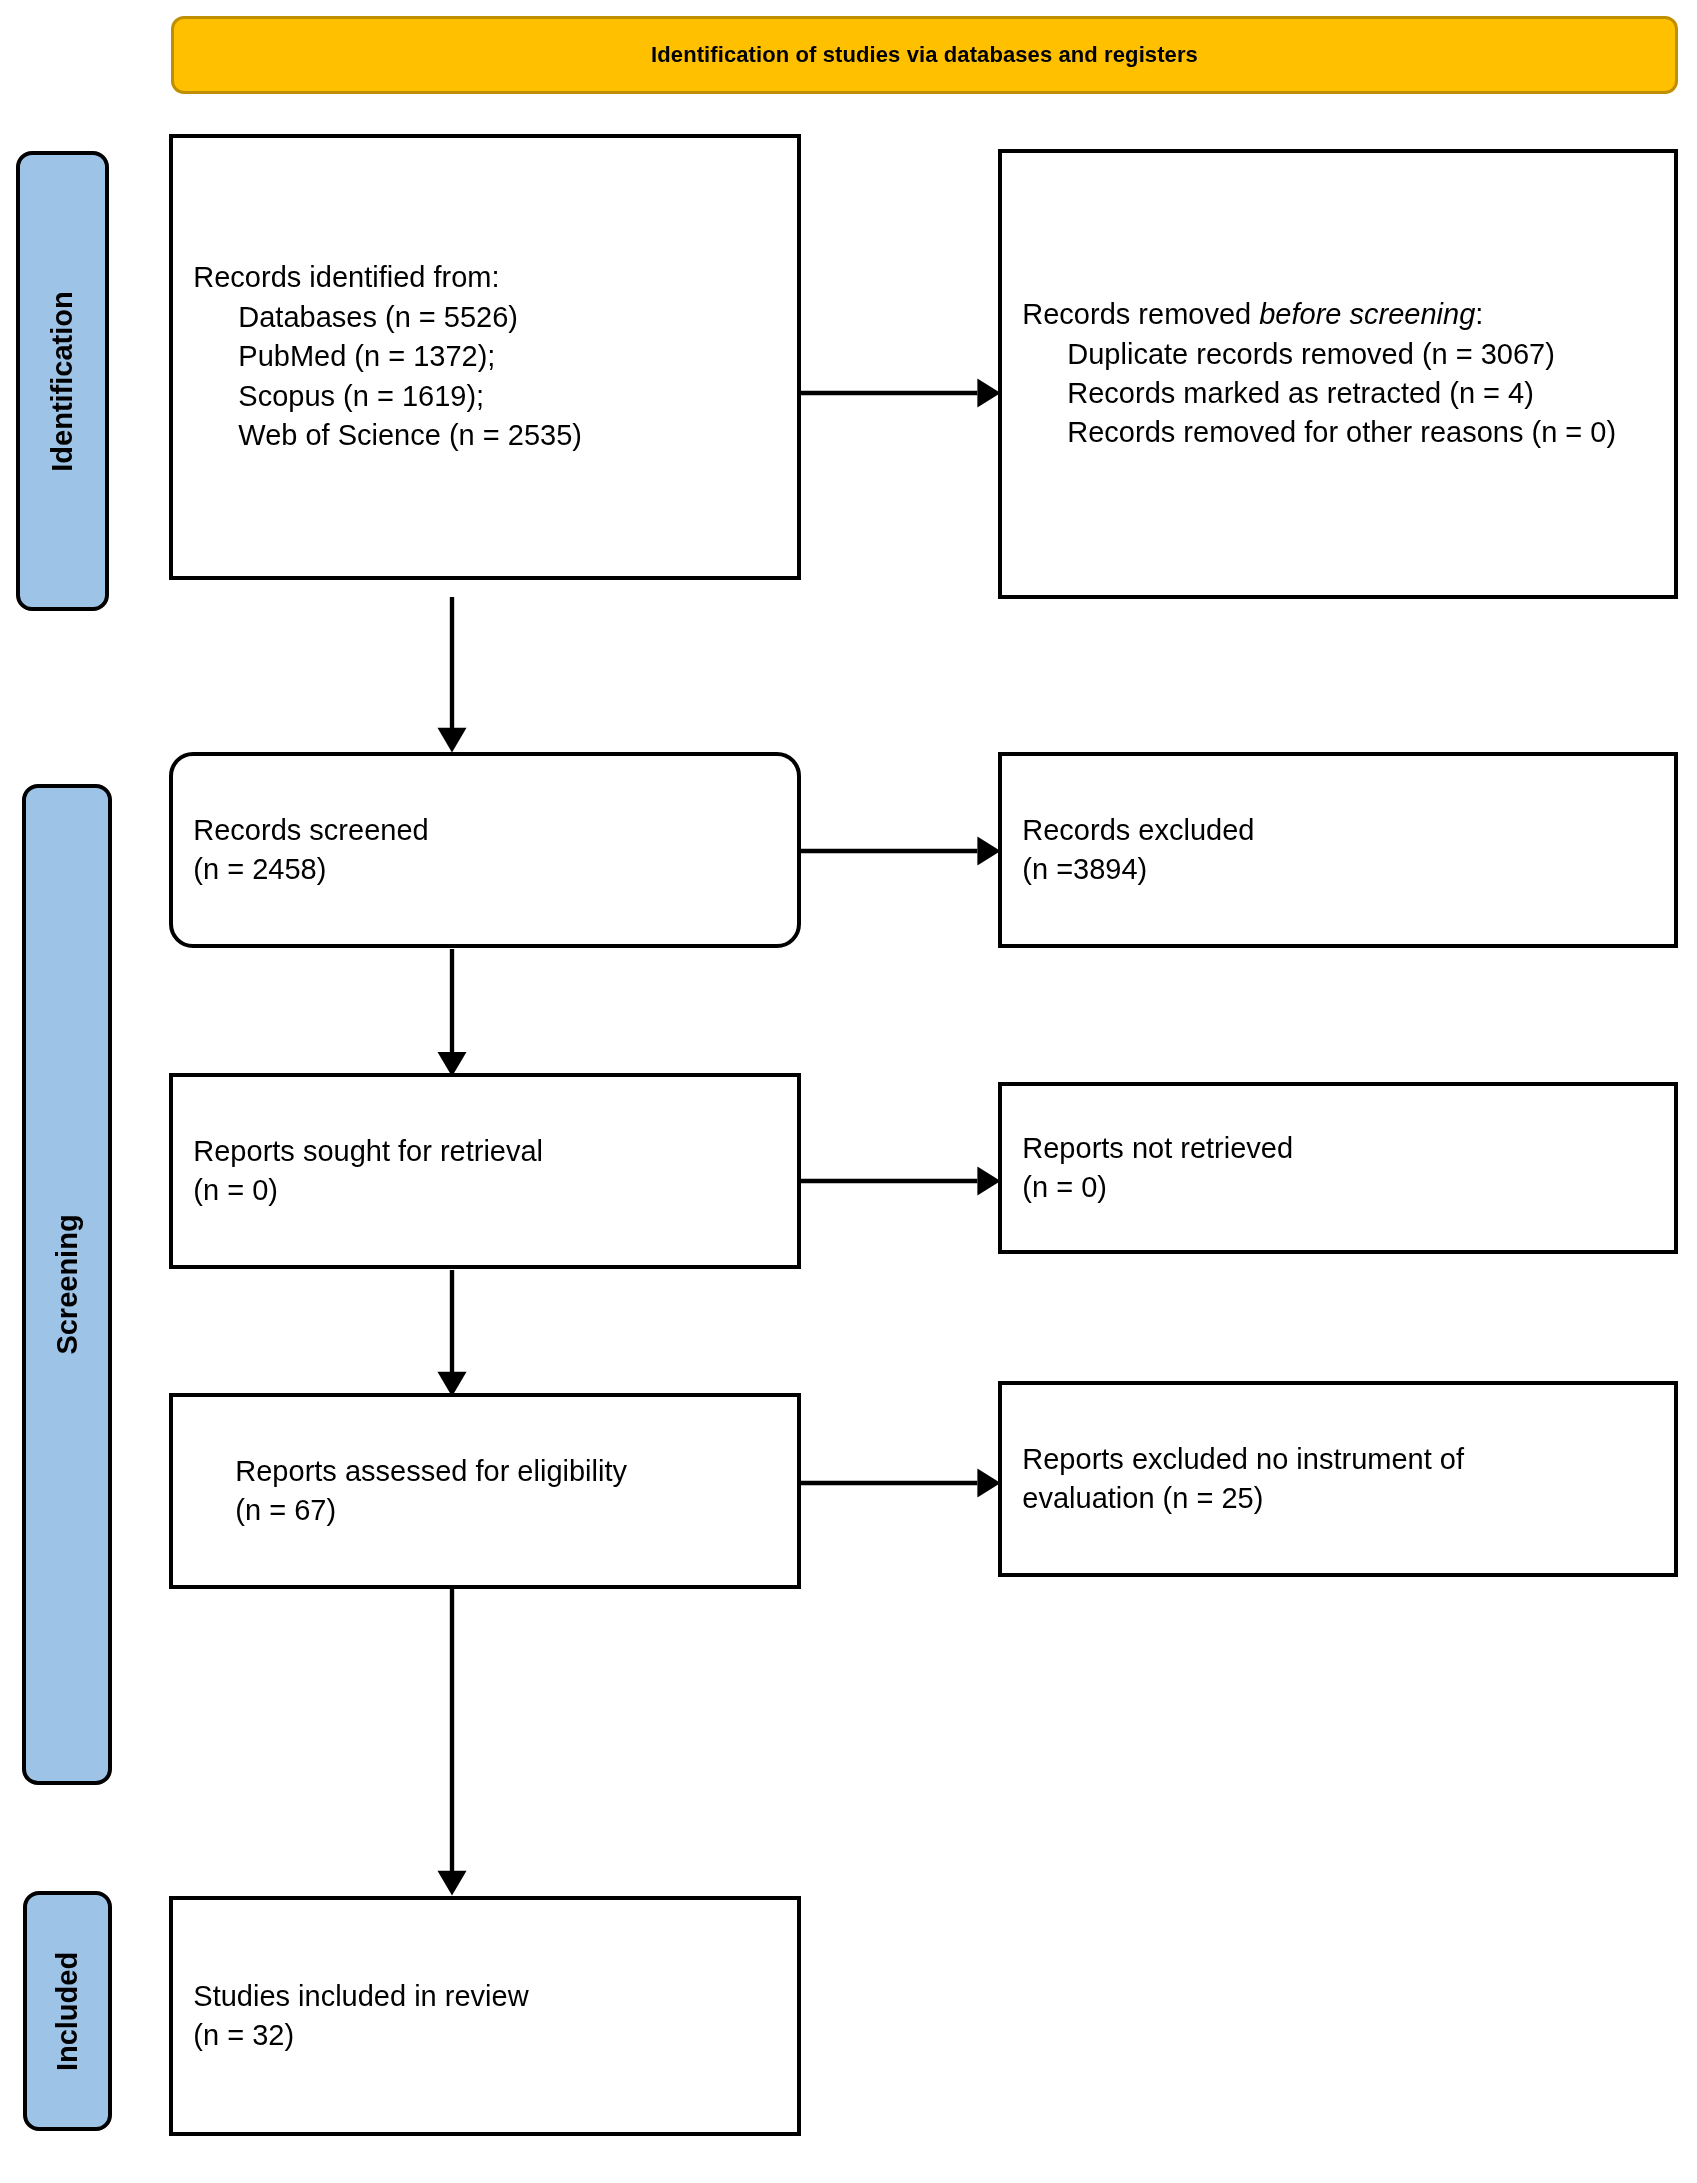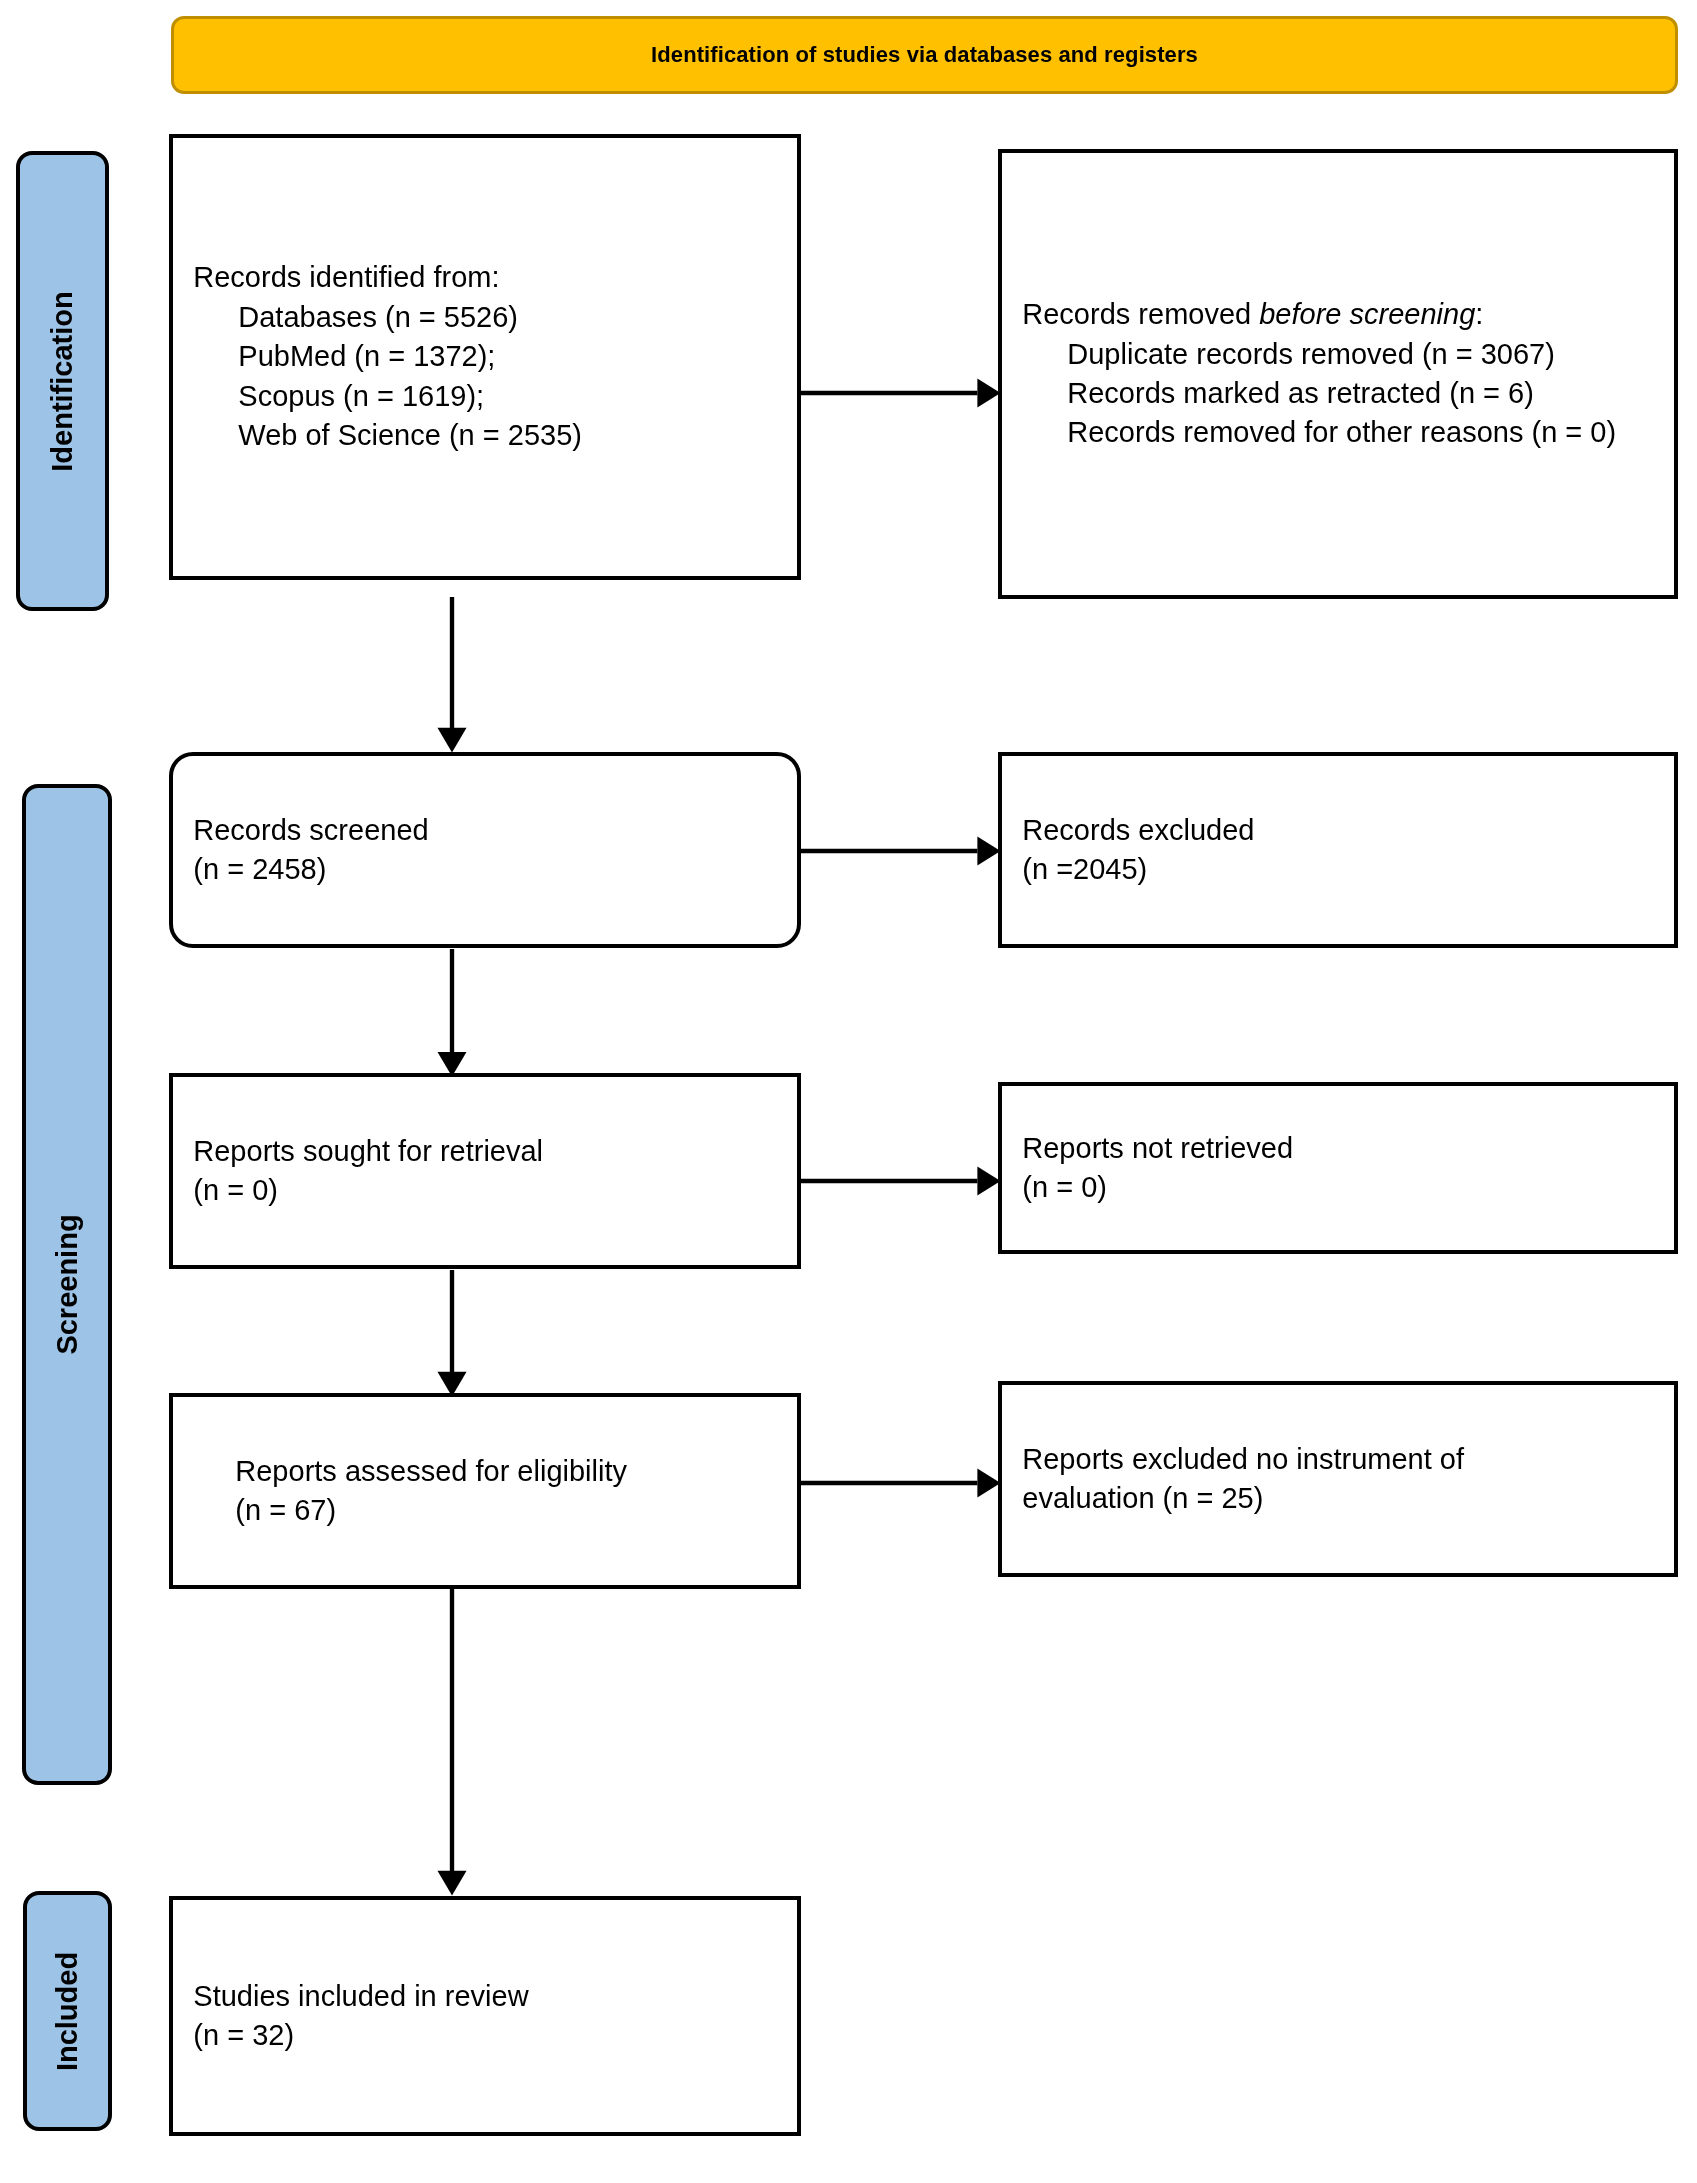--- a/index.html
+++ b/index.html
@@ -123,36 +123,36 @@
       <span class="indent">PubMed (n = 1372);</span>
       <span class="indent">Scopus (n = 1619);</span>
       <span class="indent">Web of Science (n = 2535)</span>
     </div>
   </div>
 
   <div class="flow-box" id="box-removed">
     <div class="box-text">
       <span><span>Records removed </span><em>before screening</em><span>:</span></span>
       <span class="indent">Duplicate records removed (n = 3067)</span>
-      <span class="indent">Records marked as retracted (n = 6)</span>
+      <span class="indent">Records marked as retracted (n = 4)</span>
       <span class="indent">Records removed for other reasons (n = 0)</span>
     </div>
   </div>
 
   <div class="flow-box" id="box-screened">
     <div class="box-text">
       <span style="display:block">Records screened</span>
       <span style="display:block">(n = 2458)</span>
     </div>
   </div>
 
   <div class="flow-box" id="box-excluded">
     <div class="box-text">
       <span style="display:block">Records excluded</span>
-      <span style="display:block">(n =2045)</span>
+      <span style="display:block">(n =3894)</span>
     </div>
   </div>
 
   <div class="flow-box" id="box-sought">
     <div class="box-text">
       <span style="display:block">Reports sought for retrieval</span>
       <span style="display:block">(n = 0)</span>
     </div>
   </div>
 

